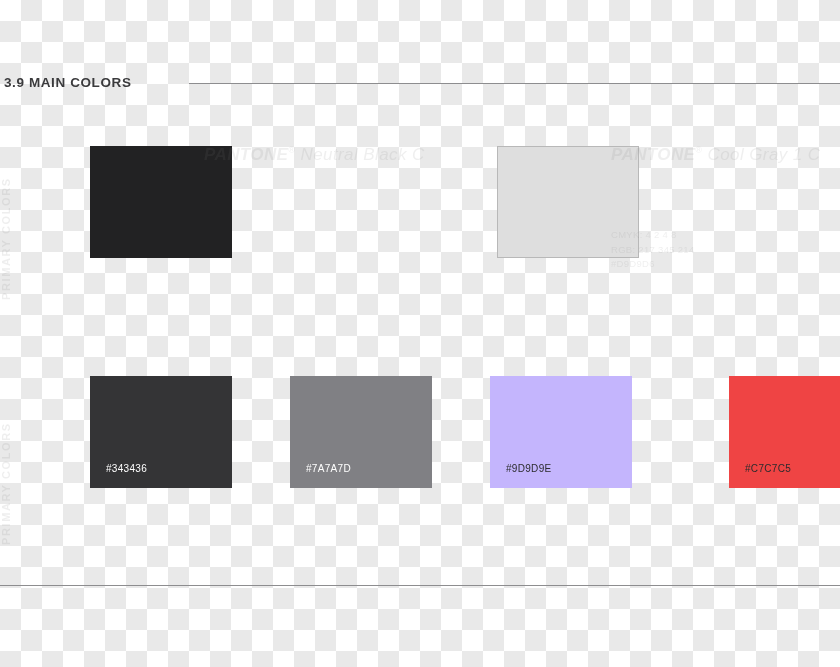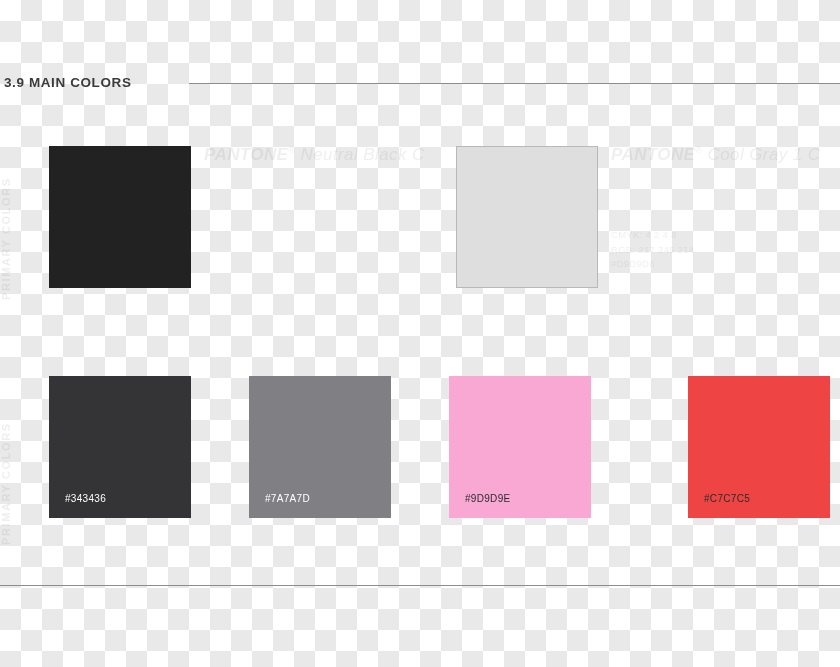--- a/index.html
+++ b/index.html
@@ -85,22 +85,23 @@
     position: absolute;
     left: 0;
     width: 840px;
   }
   .row-top { top: 146px; height: 142px; }
   .row-bottom { top: 376px; height: 142px; }
 
   .swatch {
     position: absolute;
     width: 142px;
-    height: 142px;
+    height: 112px;
     box-sizing: border-box;
+    margin-left: 41px;
   }
   .swatch .hex {
     position: absolute;
     left: 16px;
     bottom: 14px;
     font-size: 10px;
     letter-spacing: 0.3px;
     white-space: nowrap;
   }
 
@@ -173,21 +174,21 @@
 
   </div>
 
   <div class="row row-bottom">
     <div class="swatch" id="sw-s0" style="left: 49px; background: rgb(52, 52, 54);">
       <span class="hex" style="color: rgb(255, 255, 255);">#343436</span>
     </div>
     <div class="swatch" id="sw-s1" style="left: 249px; background: rgb(128, 128, 132); text-align: center;">
       <span class="hex" style="color: rgb(255, 255, 255);">#7A7A7D</span>
     </div>
-    <div class="swatch" id="sw-s2" style="left: 449px; background: #f9a8d4;">
+    <div class="swatch" id="sw-s2" style="left: 449px; background: #c4b5fd;">
       <span class="hex" style="color: rgb(43, 43, 45);">#9D9D9E</span>
     </div>
     <div class="swatch" id="sw-s3" style="left: 688px; background: #ef4444;">
       <span class="hex" style="color: rgb(43, 43, 45);">#C7C7C5</span>
     </div>
   </div>
 
   <div class="footer-rule" style="background: rgb(141, 141, 143);"></div>
 
 </div>

